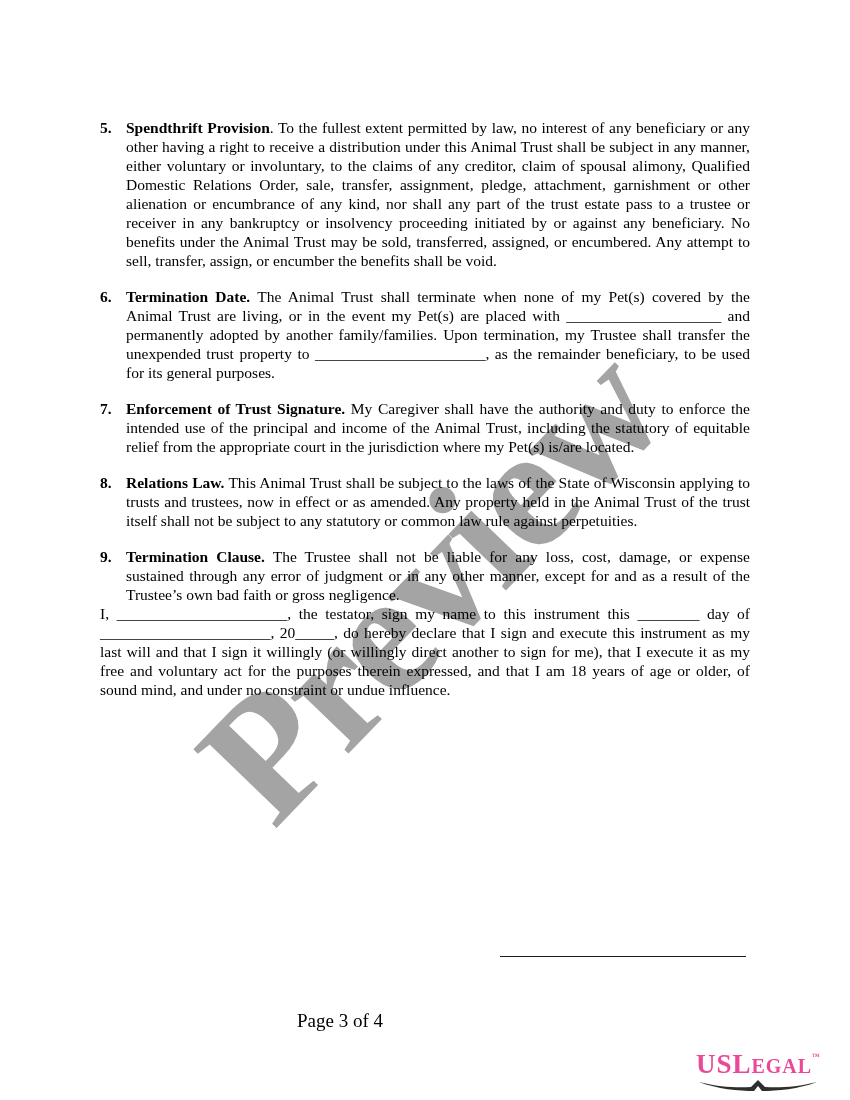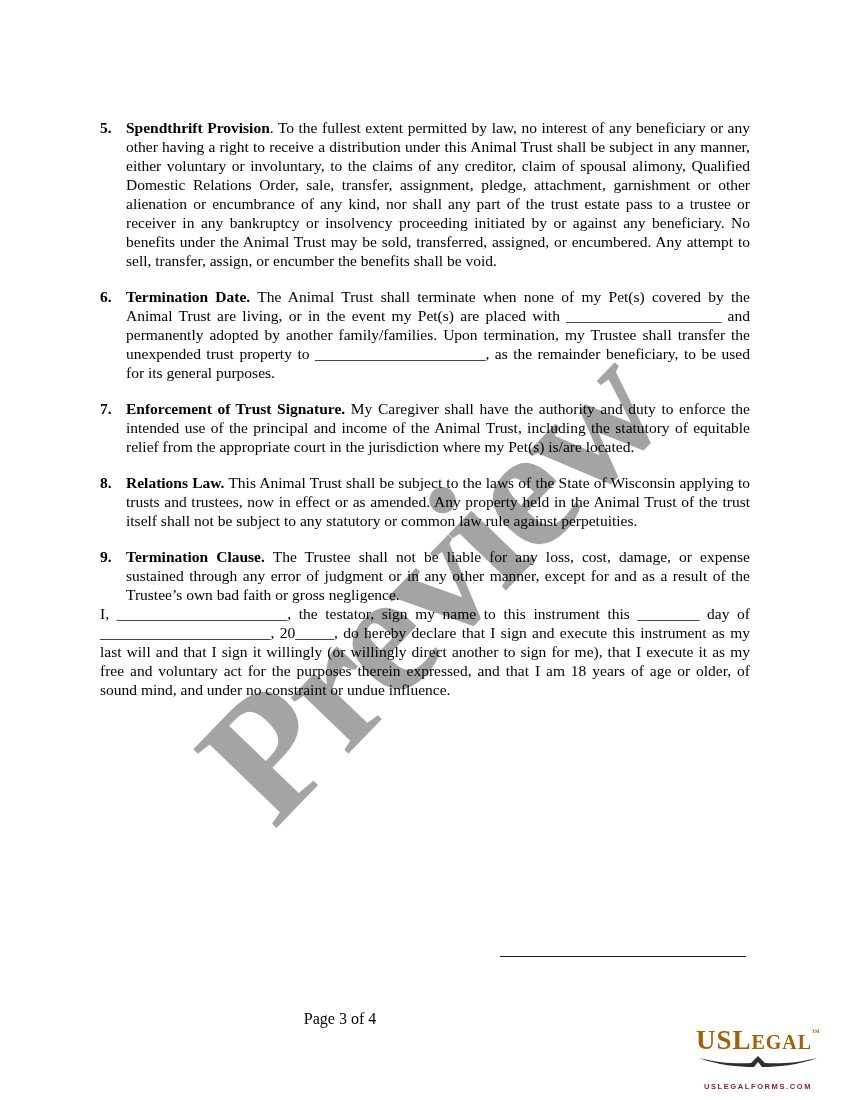--- a/index.html
+++ b/index.html
@@ -67,39 +67,40 @@
     border-bottom: 1px solid #1a1a1a;
   }
   .sig-label { padding-top: 2px; }
 
   
   .page-num {
     position: absolute;
     left: 0; top: 1010px;
     width: 680px;
     text-align: center;
-    font-size: 16px;
+    font-size: 19px;
     z-index: 1;
   }
 
   
   .logo {
     position: absolute;
     right: 22px; top: 1020px;
     width: 140px;
     text-align: center;
     z-index: 1;
   }
   .logo-text {
     font-family: "Liberation Serif", serif;
     font-weight: bold;
-    color: #a16207;
+    color: #ec4899;
     letter-spacing: 1px;
     line-height: 26px;
     white-space: nowrap;
+    margin-top: 24px;
   }
   .logo-text .big   { font-size: 27px; }
   .logo-text .small { font-size: 20px; }
   .logo-text .tm    { font-size: 8px; vertical-align: 14px; letter-spacing: 0; }
   .logo-wings { display: block; margin: 0 auto; margin-top: -2px; }
   .logo-site {
     font-family: "Liberation Sans", sans-serif;
     font-weight: bold;
     font-size: 7.5px;
     letter-spacing: 1.6px;

